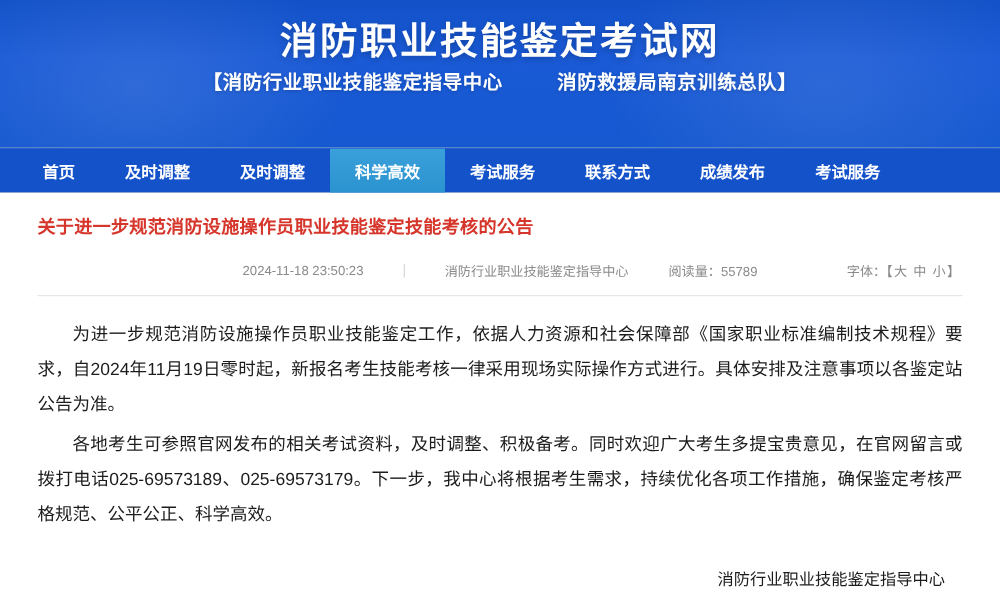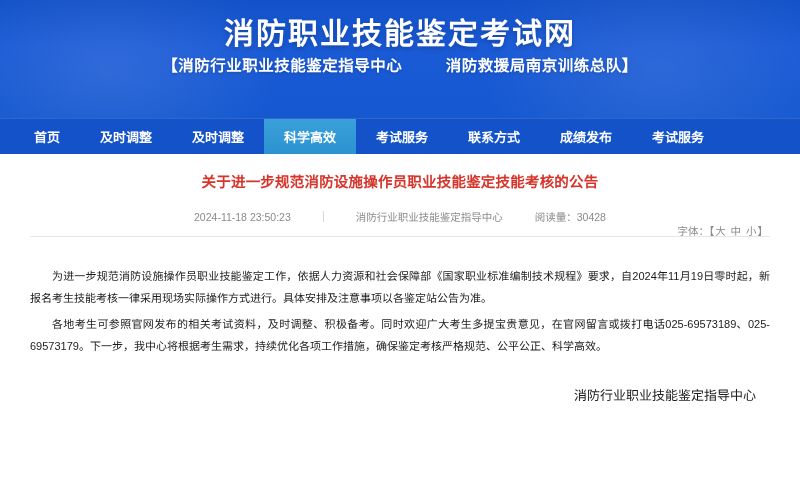--- a/index.html
+++ b/index.html
@@ -93,21 +93,21 @@
     width: 800px;
     background: #ffffff;
     padding: 0 0 0 0;
   }
   .article {
     margin: 0 auto;
     width: 740px;
     padding-top: 18px;
   }
   .article-title {
-    text-align: center;
+    text-align: left;
     color: #d6352b;
     font-size: 14.5px;
     font-weight: bold;
     line-height: 1.5;
     letter-spacing: 0.2px;
   }
   .meta-row {
     margin-top: 12px;
     display: flex;
     align-items: center;
@@ -124,38 +124,38 @@
     white-space: nowrap;
   }
   .meta-sep {
     display: inline-block;
     width: 1px; height: 11px;
     background: #d8d8d8;
   }
   .font-size-ctl {
     position: absolute;
     right: 2px;
-    top: 17px;
+    top: 3px;
     color: #8a8a8a;
     font-size: 10.5px;
     white-space: nowrap;
     margin-left: 42px;
   }
   .font-size-ctl .fs-opt { cursor: pointer; padding: 0 1px; }
   .divider {
     margin-top: 8px;
     height: 1px;
     background: #e6e6e6;
     width: 740px;
   }
 
   .body-text {
-    margin-top: 28px;
+    margin-top: 16px;
     color: #1c1c1c;
-    font-size: 11px;
+    font-size: 14px;
     line-height: 2.0;
     text-align: justify;
   }
   .body-text p {
     margin: 0 0 4px 0;
     text-indent: 2em;
   }
   .sign-block {
     margin-top: 26px;
     text-align: right;
@@ -198,21 +198,21 @@
   <div class="content-wrap">
     <div class="article">
 
       <div class="article-title">关于进一步规范消防设施操作员职业技能鉴定技能考核的公告</div>
 
       <div class="meta-row">
         <div class="meta-center">
           <span>2024-11-18 23:50:23</span>
           <span class="meta-sep"></span>
           <span>消防行业职业技能鉴定指导中心</span>
-          <span>阅读量：30428</span>
+          <span>阅读量：55789</span>
         </div>
         <div class="font-size-ctl">
           <span>字体：</span><span>【</span><span class="fs-opt">大</span> <span class="fs-opt">中</span> <span class="fs-opt">小</span><span>】</span>
         </div>
       </div>
 
       <div class="divider"></div>
 
       <div class="body-text">
         <p>为进一步规范消防设施操作员职业技能鉴定工作，依据人力资源和社会保障部《国家职业标准编制技术规程》要求，自2024年11月19日零时起，新报名考生技能考核一律采用现场实际操作方式进行。具体安排及注意事项以各鉴定站公告为准。</p>

